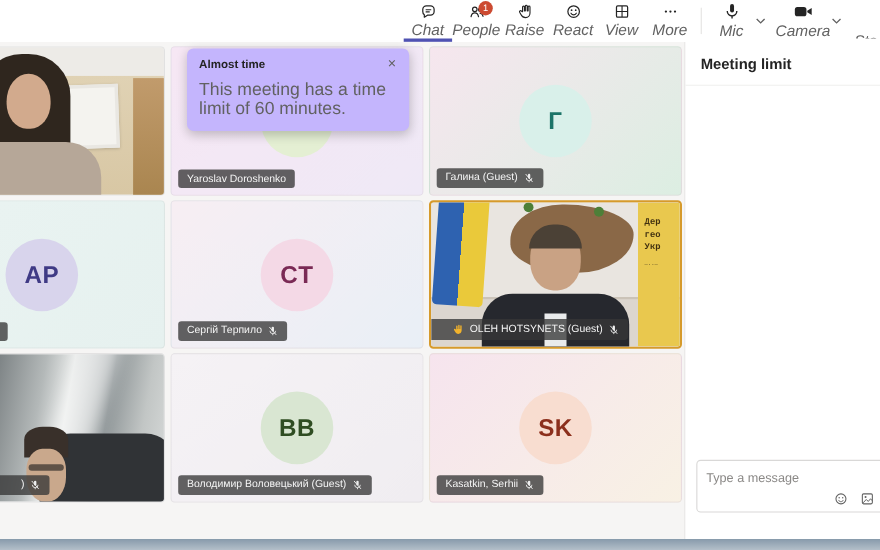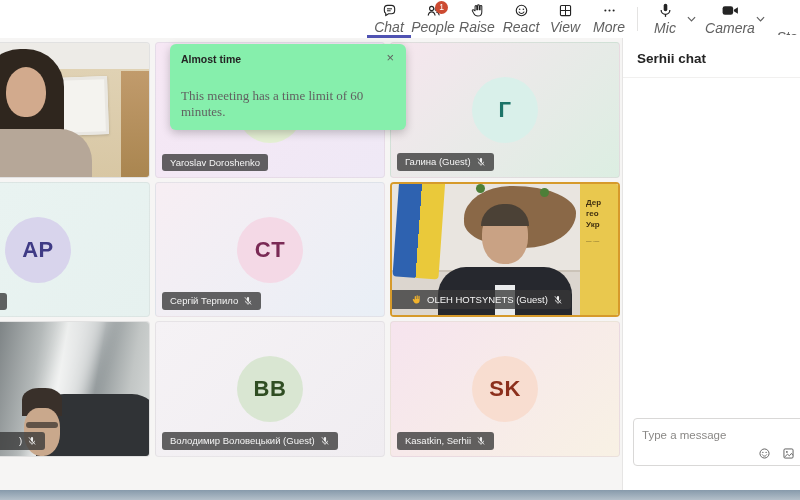--- a/index.html
+++ b/index.html
@@ -58,21 +58,21 @@
 
   
   .v2-wall { inset:0; background:#e9e5e0; }
   .v2-low { left:0; right:0; top:66%; bottom:0; background:#dcd6cf; border-top:2px solid #cbc3b8; }
   .v2-flag { left:4px; top:-8px; width:46px; height:102px; transform:rotate(4deg);
     background:linear-gradient(90deg,#2e62b0 50%,#eac93a 50%); border-radius:0 0 4px 4px; }
   .v2-map { left:72px; top:2px; width:112px; height:62px; background:#8a6847;
     border-radius:42% 56% 46% 52%/52% 44% 56% 42%; }
   .v2-dot { width:9px; height:9px; border-radius:50%; background:#4d7f38; }
   .v2-banner { right:0; top:0; width:38px; height:100%; background:#e9c84e; padding:13px 0 0 6px;
-    font-size:8px; font-weight:bold; color:#403010; line-height:11px; }
+    font-size:8px; font-weight:bold; color:#403010; line-height:11px;font-family:Liberation Mono, monospace; }
   .v2-banner small { display:block; position:static; font-size:5px; color:#6b5a28; margin-top:6px; font-weight:normal; }
   .v2-body { left:50%; transform:translateX(-50%); bottom:-6px; width:134px; height:54px;
     background:#26282e; border-radius:28px 28px 0 0; }
   .v2-shirt { left:50%; transform:translateX(-50%); bottom:0; width:20px; height:30px; background:#e9ebec; }
   .v2-head { left:50%; transform:translateX(-50%); top:24px; width:46px; height:56px; background:#c9a284; border-radius:46%; }
   .v2-hairc { left:50%; transform:translateX(-50%); top:20px; width:48px; height:22px;
     background:#4b4136; border-radius:24px 24px 0 0; }
 
   
   .v3-bg { inset:0; background:linear-gradient(100deg,#7e8486 0%,#b4b9b9 25%,#e8eae9 40%,#8f9698 62%,#c2c6c5 82%,#d8dbda 100%); }
@@ -80,26 +80,26 @@
     filter:blur(7px); transform:rotate(18deg); }
   .v3-chair { left:36px; bottom:-12px; width:124px; height:74px; background:#303336; border-radius:28px 28px 0 0; }
   .v3-hair { left:22px; top:66px; width:40px; height:28px; background:#39302a; border-radius:42% 42% 0 0; }
   .v3-face { left:24px; top:86px; width:36px; height:48px; background:#c9a88c; border-radius:40% 40% 46% 46%; }
   .v3-glasses { left:26px; top:100px; width:32px; height:6px; background:rgba(25,25,25,.6); border-radius:3px; }
 
   
   .mic-ico, .hand-ico { display:inline-flex; flex:none; }
 
   
-  .toast { position:absolute; left:170px; top:44px; width:236px; background:#86efac; border-radius:6px;
+  .toast { position:absolute; left:170px; top:44px; width:202px; background:#c4b5fd; border-radius:6px;
     box-shadow:0 3px 10px rgba(0,0,0,.22); z-index:40; padding:9px 11px 10px; }
   .toast-head { display:flex; justify-content:space-between; align-items:flex-start; }
   .toast-title { font-size:10.5px; font-weight:bold; color:#242424; }
   .toast-close { font-size:13px; color:#616161; cursor:pointer; line-height:10px; padding:0 1px; }
-  .toast-msg { margin-top:23px; font-size:13px; color:#616161;font-family:Liberation Serif, serif; }
+  .toast-msg { margin-top:8px; font-size:16px; color:#616161; }
 
   
   .panel { position:absolute; left:622px; top:38px; width:178px; height:452px; background:#fff;
     border-left:1px solid #e6e5e4; z-index:10; }
   .panel-title { padding:13px 14px 11px; font-size:13.5px; font-weight:bold; color:#242424;
     border-bottom:1px solid #f1f0ef; }
   .composer { position:absolute; left:10px; right:-4px; bottom:24px; height:48px; background:#fff;
     border:1px solid #d9d8d7; border-radius:4px; padding:6px 8px; }
   .composer input { border:none; outline:none; width:100%; font-size:11.5px; color:#242424;
     font-family:"Liberation Sans","DejaVu Sans",sans-serif; background:transparent; }
@@ -380,21 +380,21 @@
 
   <div class="toast">
     <div class="toast-head">
       <span class="toast-title">Almost time</span>
       <span class="toast-close">×</span>
     </div>
     <div class="toast-msg">This meeting has a time limit of 60 minutes.</div>
   </div>
 
   <div class="panel">
-    <div class="panel-title">Serhii chat</div>
+    <div class="panel-title">Meeting limit</div>
     <div style="height:300px"></div>
     <div class="composer">
       <input type="text" placeholder="Type a message" style="">
       <div class="comp-icons">
         <span>
           <svg width="13" height="13" viewBox="0 0 16 16">
               <circle cx="8" cy="8" r="5.6" fill="none" stroke="#616161" stroke-width="1.2"></circle>
               <circle cx="6" cy="6.7" r=".8" fill="#616161"></circle>
               <circle cx="10" cy="6.7" r=".8" fill="#616161"></circle>
               <path d="M5.4 9.6c.6 1 1.5 1.6 2.6 1.6s2-.6 2.6-1.6" fill="none" stroke="#616161" stroke-width="1.1" stroke-linecap="round"></path>

